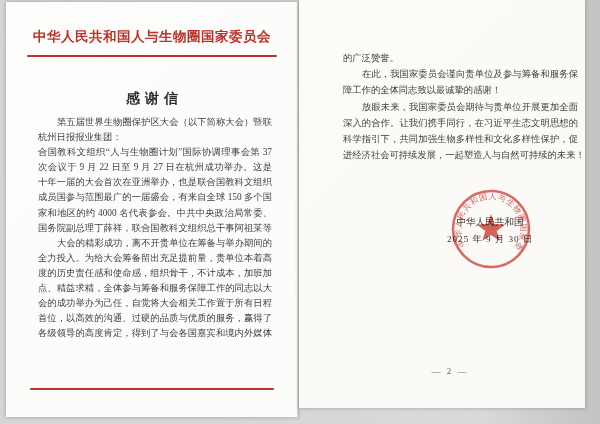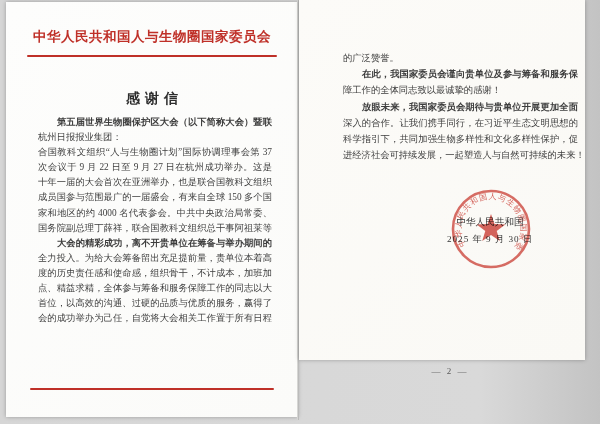--- a/index.html
+++ b/index.html
@@ -9,21 +9,21 @@
   }
   html,body{margin:0;padding:0;}
   body{width:600px;height:424px;overflow:hidden;
        font-family:"Liberation Serif","DejaVu Serif",serif;}
   .scan{position:relative;width:600px;height:424px;
         background:linear-gradient(to right,#d6d6d6 0%,#d9d9d9 80%,#c3c3c3 100%);
         overflow:hidden;}
   .page{position:absolute;box-shadow:0 0 4px rgba(0,0,0,.28);}
   #page1{left:6px;top:2px;width:292px;height:415px;
          background:linear-gradient(135deg,#fdfdfc 0%,#fbfbf9 100%);}
-  #page2{left:299px;top:0;width:286px;height:360px;
+  #page2{left:299px;top:0;width:286px;height:408px;
          background:linear-gradient(135deg,#fcfbf8 0%,#faf9f5 100%);}
   .seam{position:absolute;left:297px;top:0;width:2px;height:420px;
         background:linear-gradient(to right,#e3e3e0,#aeaeae);}
 
   
   .letterhead{position:absolute;top:26px;left:0;width:100%;text-align:center;
               font-size:13.5px;font-weight:bold;color:var(--red);letter-spacing:.5px;}
   .rule-top{position:absolute;top:53px;left:21px;width:250px;height:2px;
             background:var(--red);border-radius:1px;}
   .letter-title{position:absolute;top:88px;left:0;width:100%;text-align:center;
@@ -32,21 +32,21 @@
   .body1{position:absolute;top:113px;left:32px;width:234px;}
   .rule-bottom{position:absolute;top:386px;left:24px;width:244px;height:2px;
                background:var(--red);border-radius:1px;}
 
   
   .body2{position:absolute;top:50px;left:44px;width:235px;}
 
   .line{height:15.1px;line-height:15.1px;font-size:9.3px;color:var(--ink);
         white-space:nowrap;}
   .body2 .line{height:16.2px;line-height:16.2px;}
-  .line.ind{text-indent:19px;font-weight:bold;}
+  .line.ind{text-indent:19px;}
   .line.j{text-align:justify;text-align-last:justify;}
 
   .sig{position:absolute;left:121px;top:213px;width:140px;text-align:center;}
   .sig .s1{font-size:9.6px;color:#343434;height:18px;line-height:18px;white-space:nowrap;}
   .sig .s2{font-size:9.6px;color:#343434;height:17px;line-height:17px;white-space:nowrap;}
   .sig .sd{font-size:9.2px;color:#343434;height:17px;line-height:17px;
            letter-spacing:1px;white-space:nowrap;}
 
   .seal{position:absolute;left:150px;top:187px;width:84px;height:84px;
         mix-blend-mode:multiply;opacity:.88;}
@@ -69,22 +69,23 @@
         <div class="line j">合国教科文组织“人与生物圈计划”国际协调理事会第 37</div>
         <div class="line j">次会议于 9 月 22 日至 9 月 27 日在杭州成功举办。这是</div>
         <div class="line j">十年一届的大会首次在亚洲举办，也是联合国教科文组织</div>
         <div class="line j">成员国参与范围最广的一届盛会，有来自全球 150 多个国</div>
         <div class="line j">家和地区的约 4000 名代表参会。中共中央政治局常委、</div>
         <div class="line j">国务院副总理丁薛祥，联合国教科文组织总干事阿祖莱等</div>
         <div class="line ind j">大会的精彩成功，离不开贵单位在筹备与举办期间的</div>
         <div class="line j">全力投入。为给大会筹备留出充足提前量，贵单位本着高</div>
         <div class="line j">度的历史责任感和使命感，组织骨干，不计成本，加班加</div>
         <div class="line j">点、精益求精，全体参与筹备和服务保障工作的同志以大</div>
+        <div class="line j">会的成功举办为己任，自觉将大会相关工作置于所有日程</div>
         <div class="line j">首位，以高效的沟通、过硬的品质与优质的服务，赢得了</div>
-        <div class="line j">会的成功举办为己任，自觉将大会相关工作置于所有日程</div>
+        <div class="line j">各级领导的高度肯定，得到了与会各国嘉宾和境内外媒体</div>
       </div>
     <div class="rule-bottom"></div>
   </div>
 
   <div class="seam"></div>
 
   <div class="page" id="page2">
     <div class="body2">
         <div class="line">的广泛赞誉。</div>
         <div class="line ind j">在此，我国家委员会谨向贵单位及参与筹备和服务保</div>

